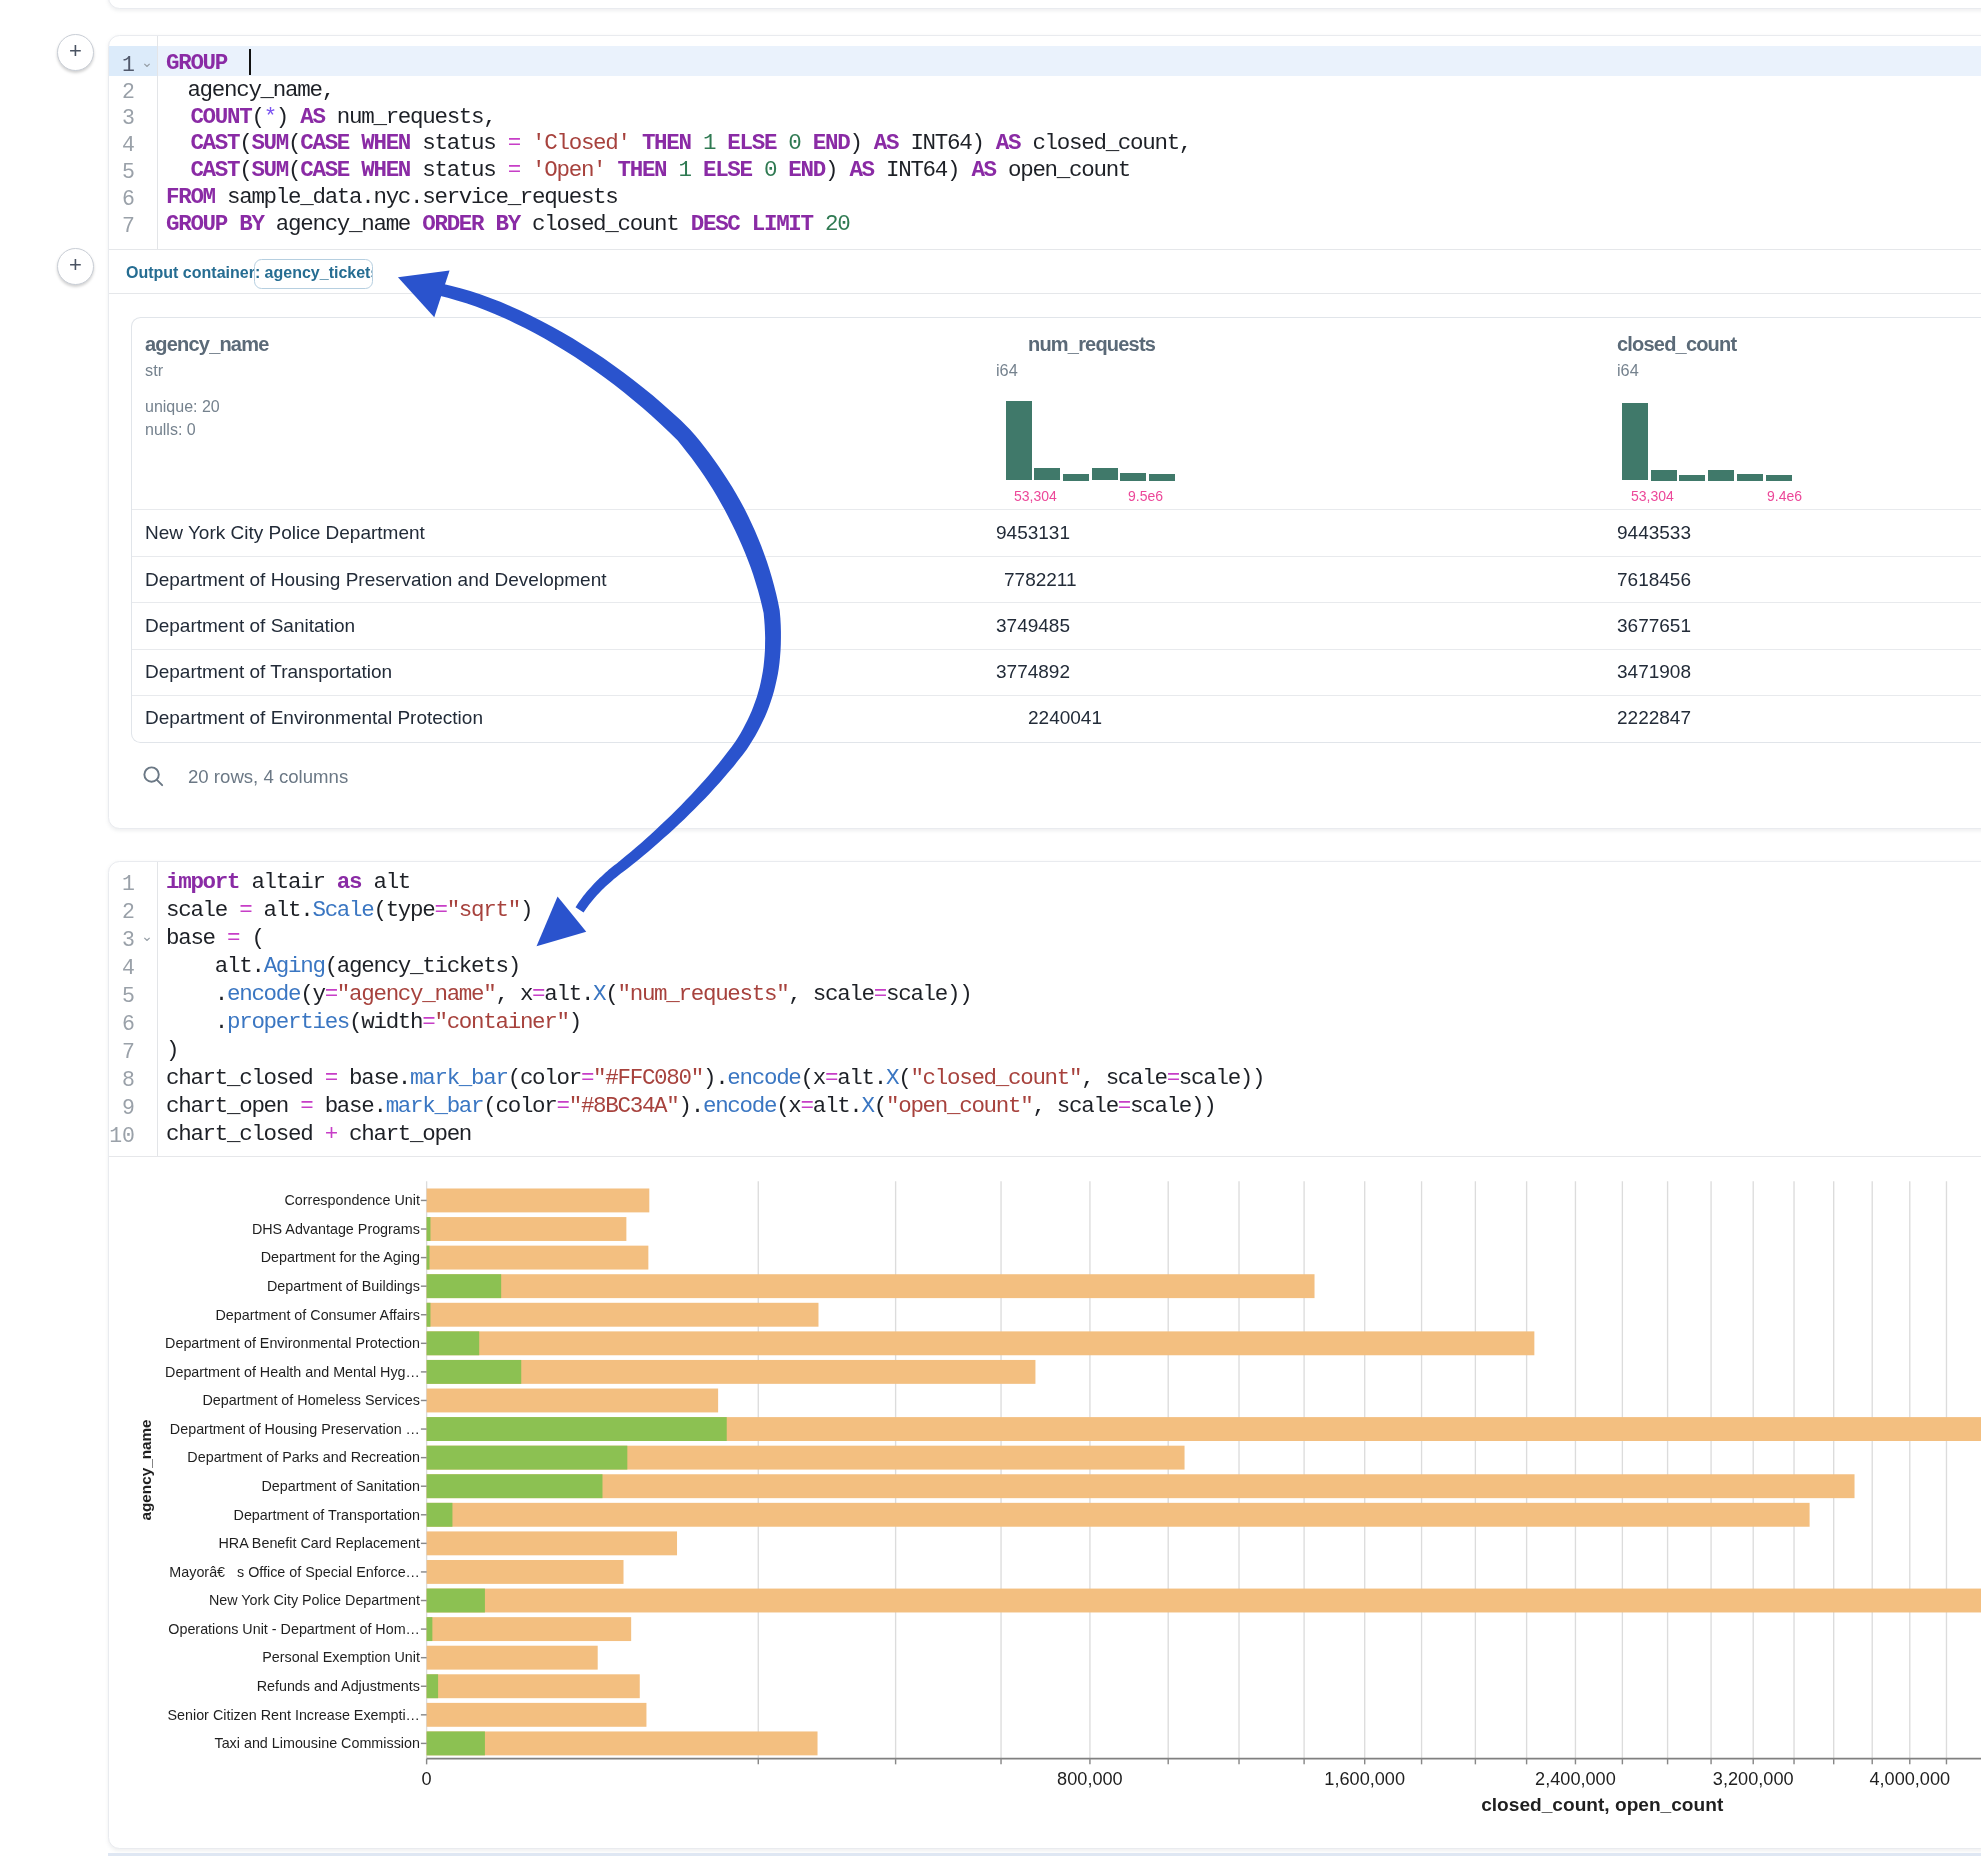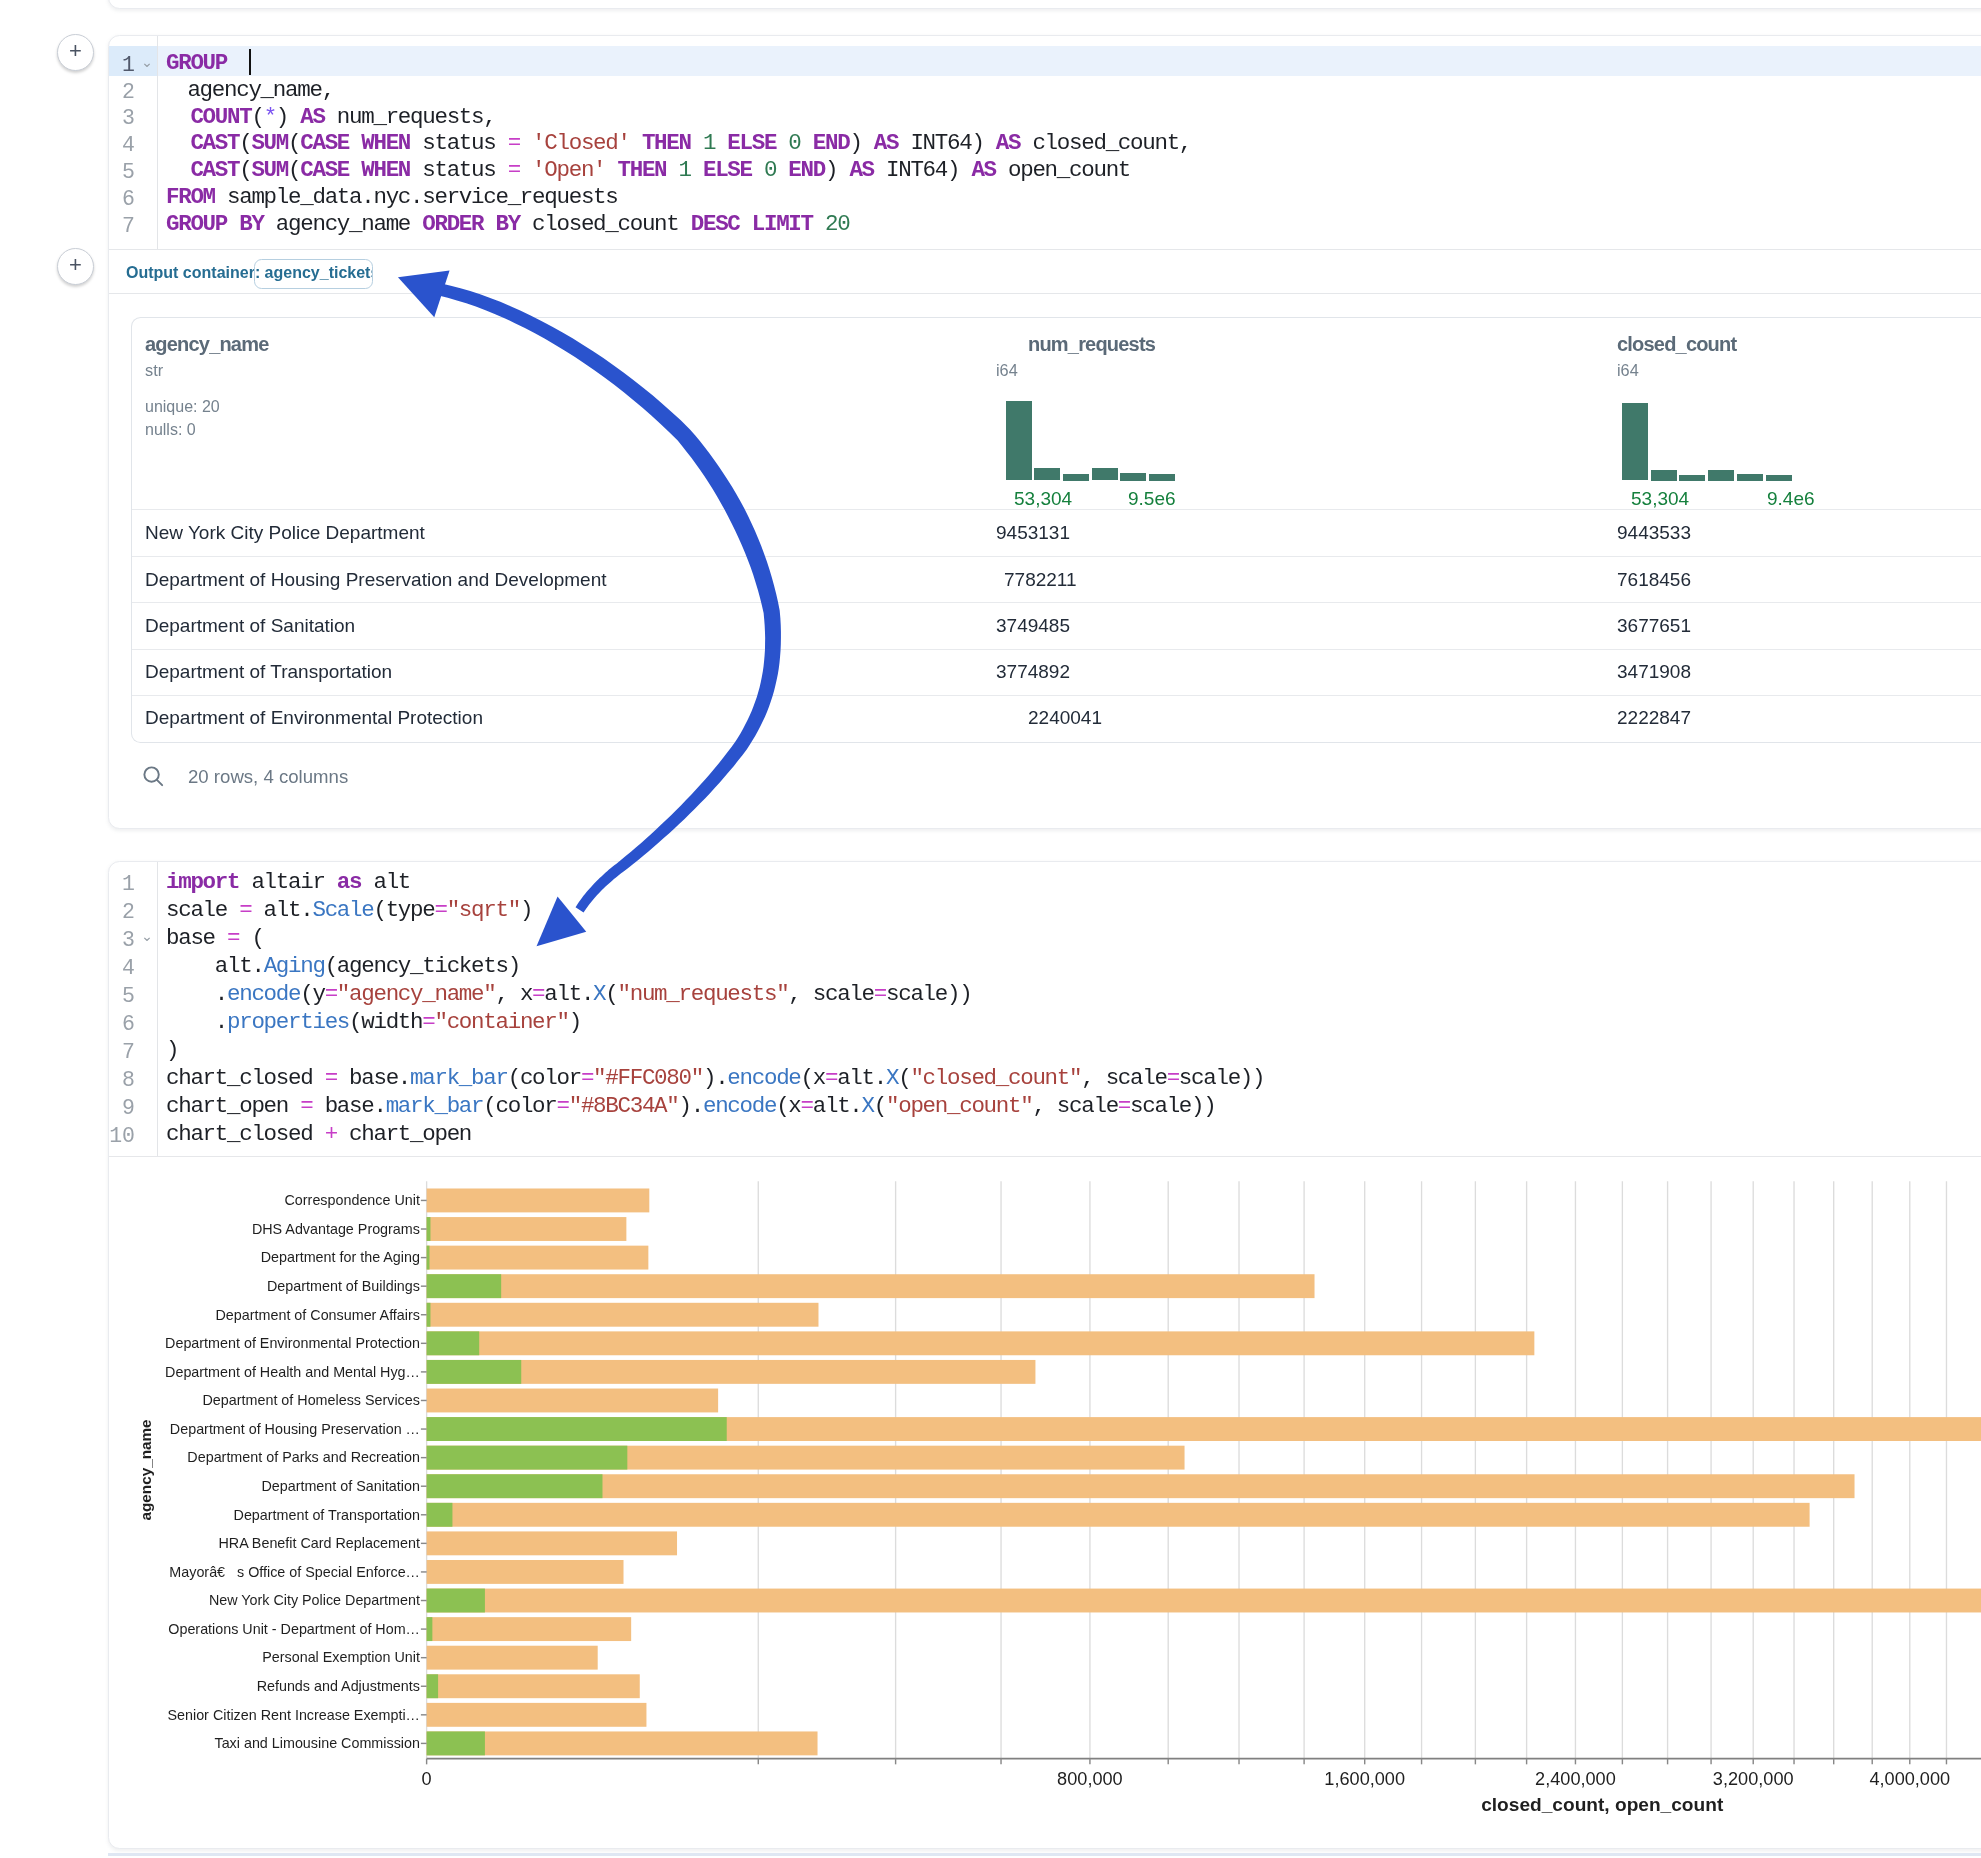--- a/index.html
+++ b/index.html
@@ -19,21 +19,21 @@
 .star{color:#7a52f0;}
 .chev{position:absolute;color:#98a0a8;font-size:14.3px;font-family:"Liberation Sans",sans-serif;}
 .plusbtn{position:absolute;width:35px;height:35px;border-radius:50%;background:#fff;
          border:1.4px solid #c9ced6;box-shadow:0 1.9px 2.9px rgba(0,0,0,0.18);
          color:#4a5362;font-size:22px;line-height:32.5px;text-align:center;}
 .sep{position:absolute;height:1px;background:#e5e7ea;}
 .rowtxt{position:absolute;font-size:19px;color:#222b38;}
 .hdr{position:absolute;font-size:20px;font-weight:bold;color:#5b6a78;letter-spacing:-0.8px;}
 .sub{position:absolute;font-size:16.3px;color:#75828e;}
 .sub2{position:absolute;font-size:16px;color:#75828e;}
-.histlab{position:absolute;font-size:19px;color:#15803d;}
+.histlab{position:absolute;font-size:14px;color:#ec4899;}
 </style></head>
 <body>
 <div class="card" style="left:108px;top:-38px;width:1912px;height:45px;border-bottom-left-radius:11.5px;"></div>
 <div class="plusbtn" style="left:57px;top:34px;">+</div>
 <div class="plusbtn" style="left:57px;top:248px;">+</div>
 <div class="card" style="left:108px;top:35px;width:1912px;height:792px;border-radius:11.5px;"></div>
 <div class="abs" style="left:109px;top:46px;width:1910px;height:30px;background:#eaf2fc;"></div>
 <div class="abs" style="left:109px;top:46px;width:48px;height:30px;background:#dcebfa;"></div>
 <div class="abs" style="left:157px;top:36px;width:1px;height:213px;background:#e3e5e8;"></div>
 <div class="codeline" style="left:166px;top:52px;"><span class="k">GROUP</span></div>

